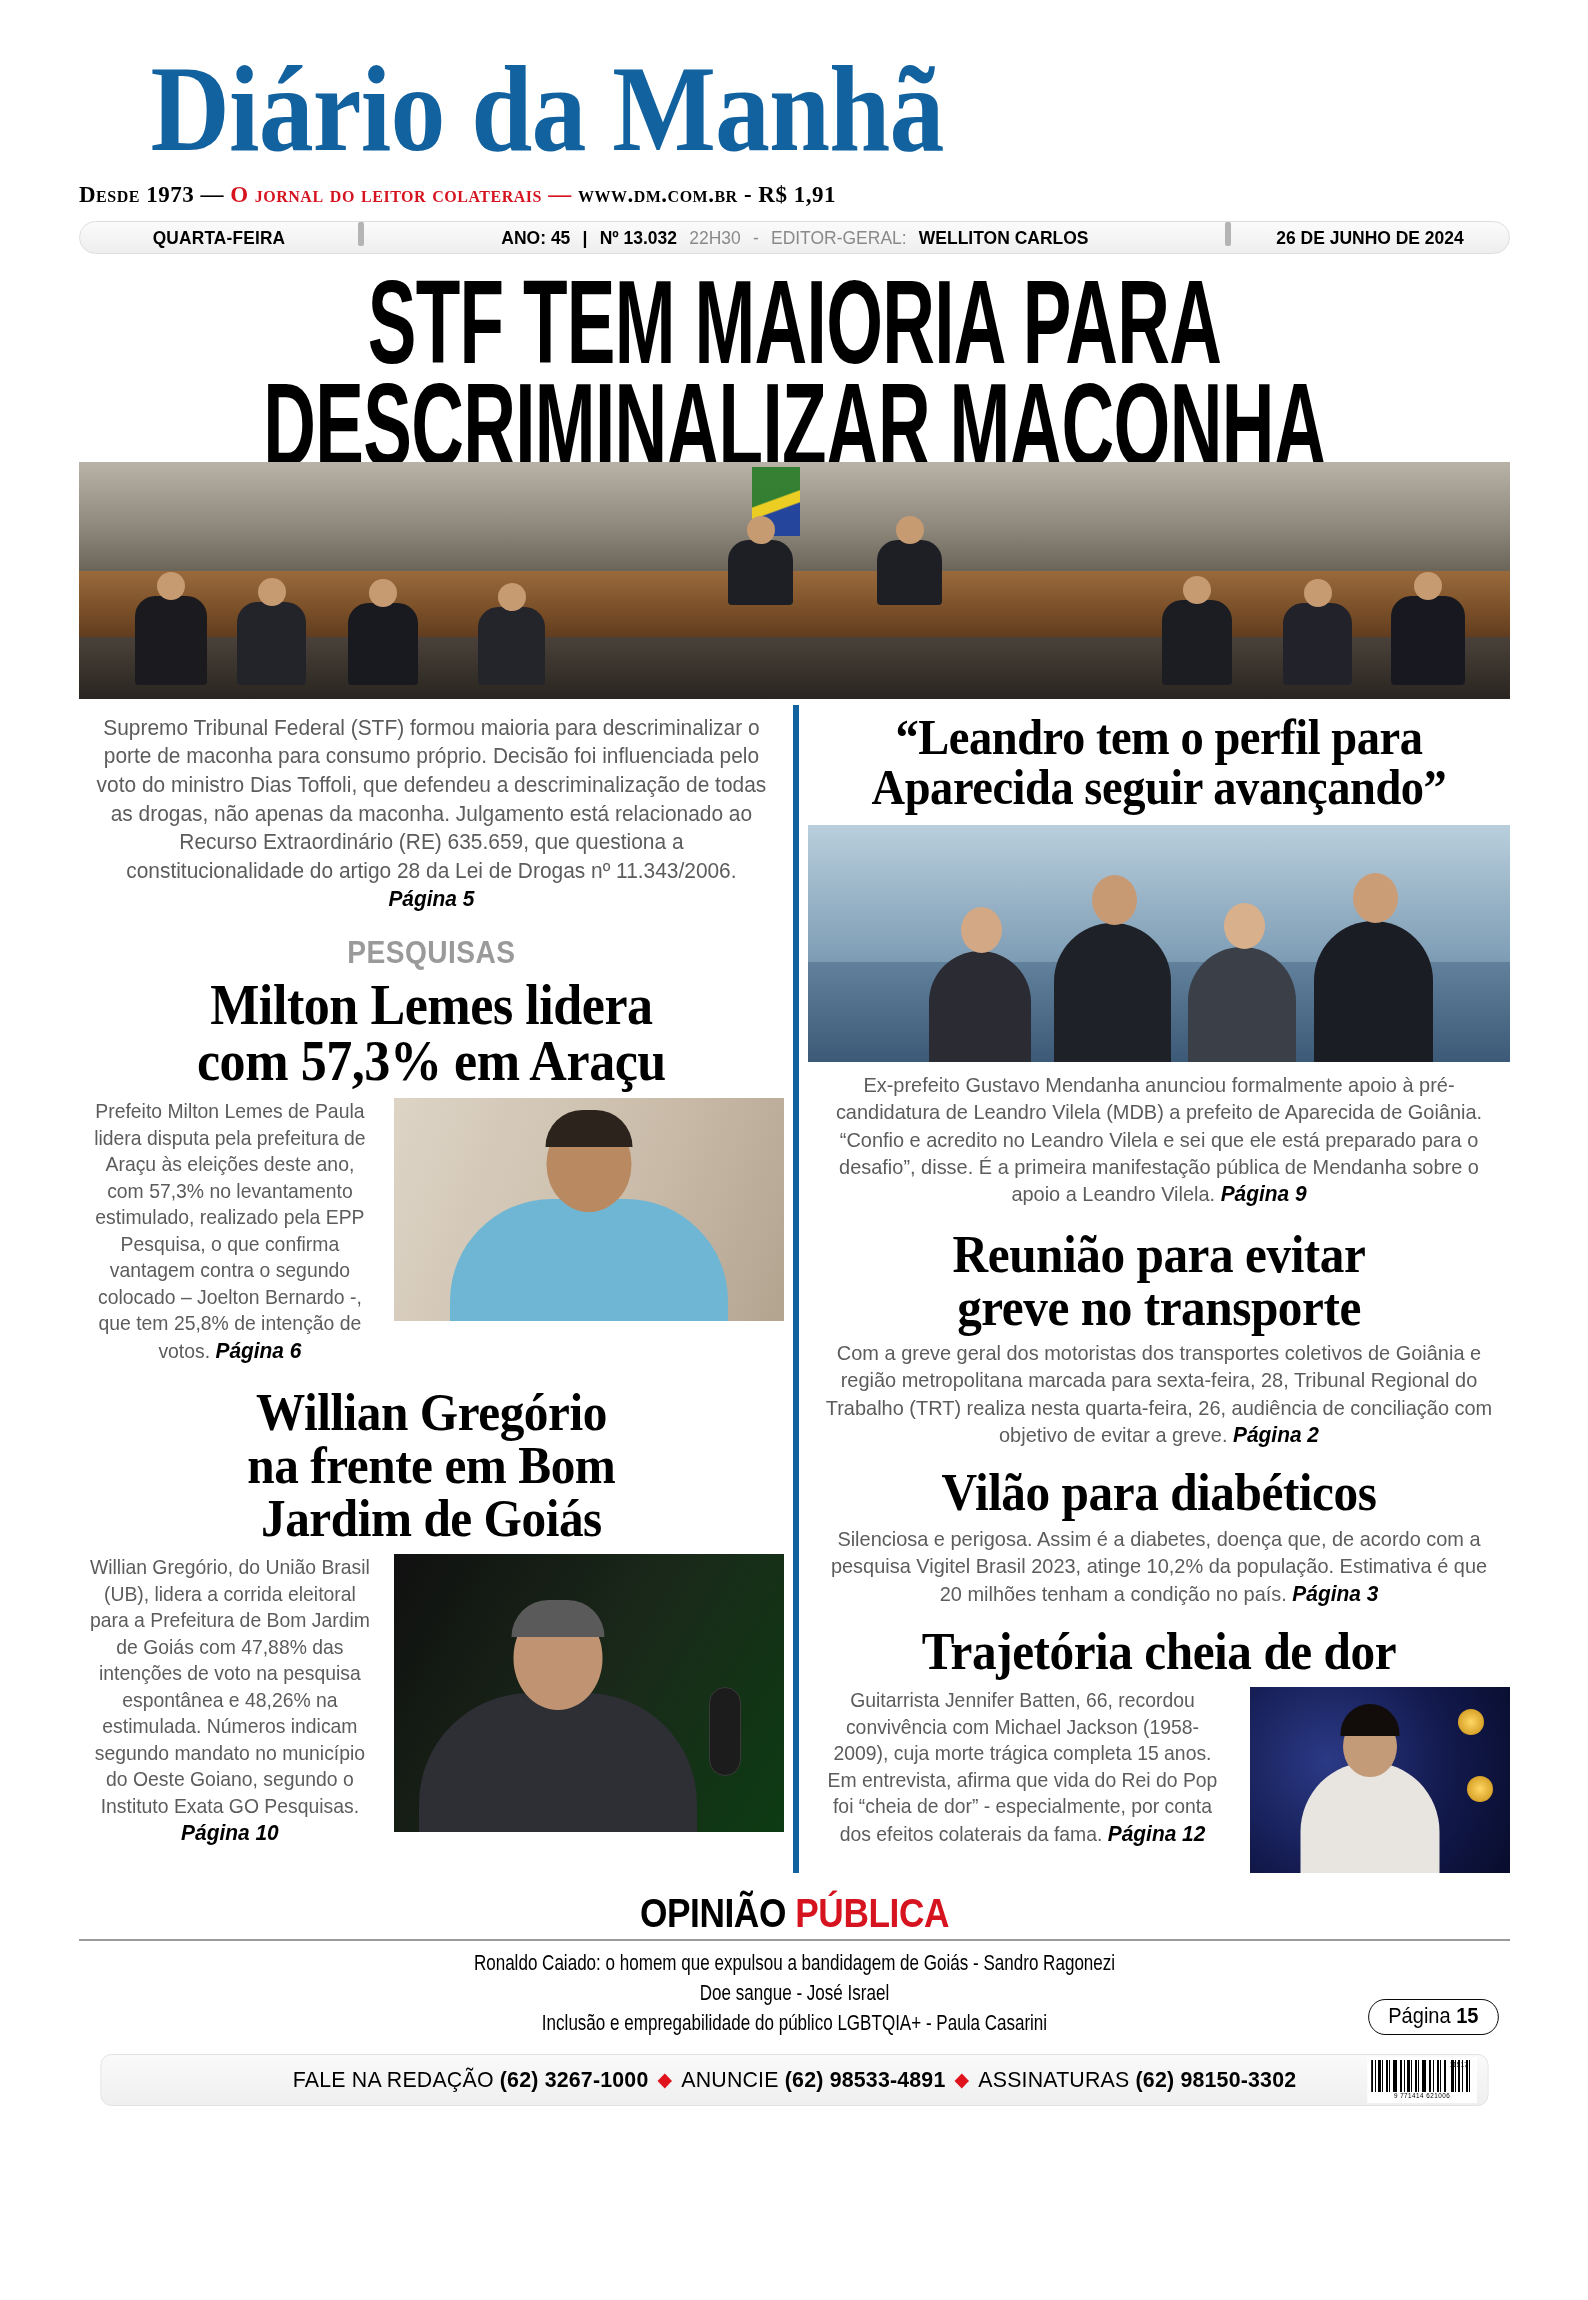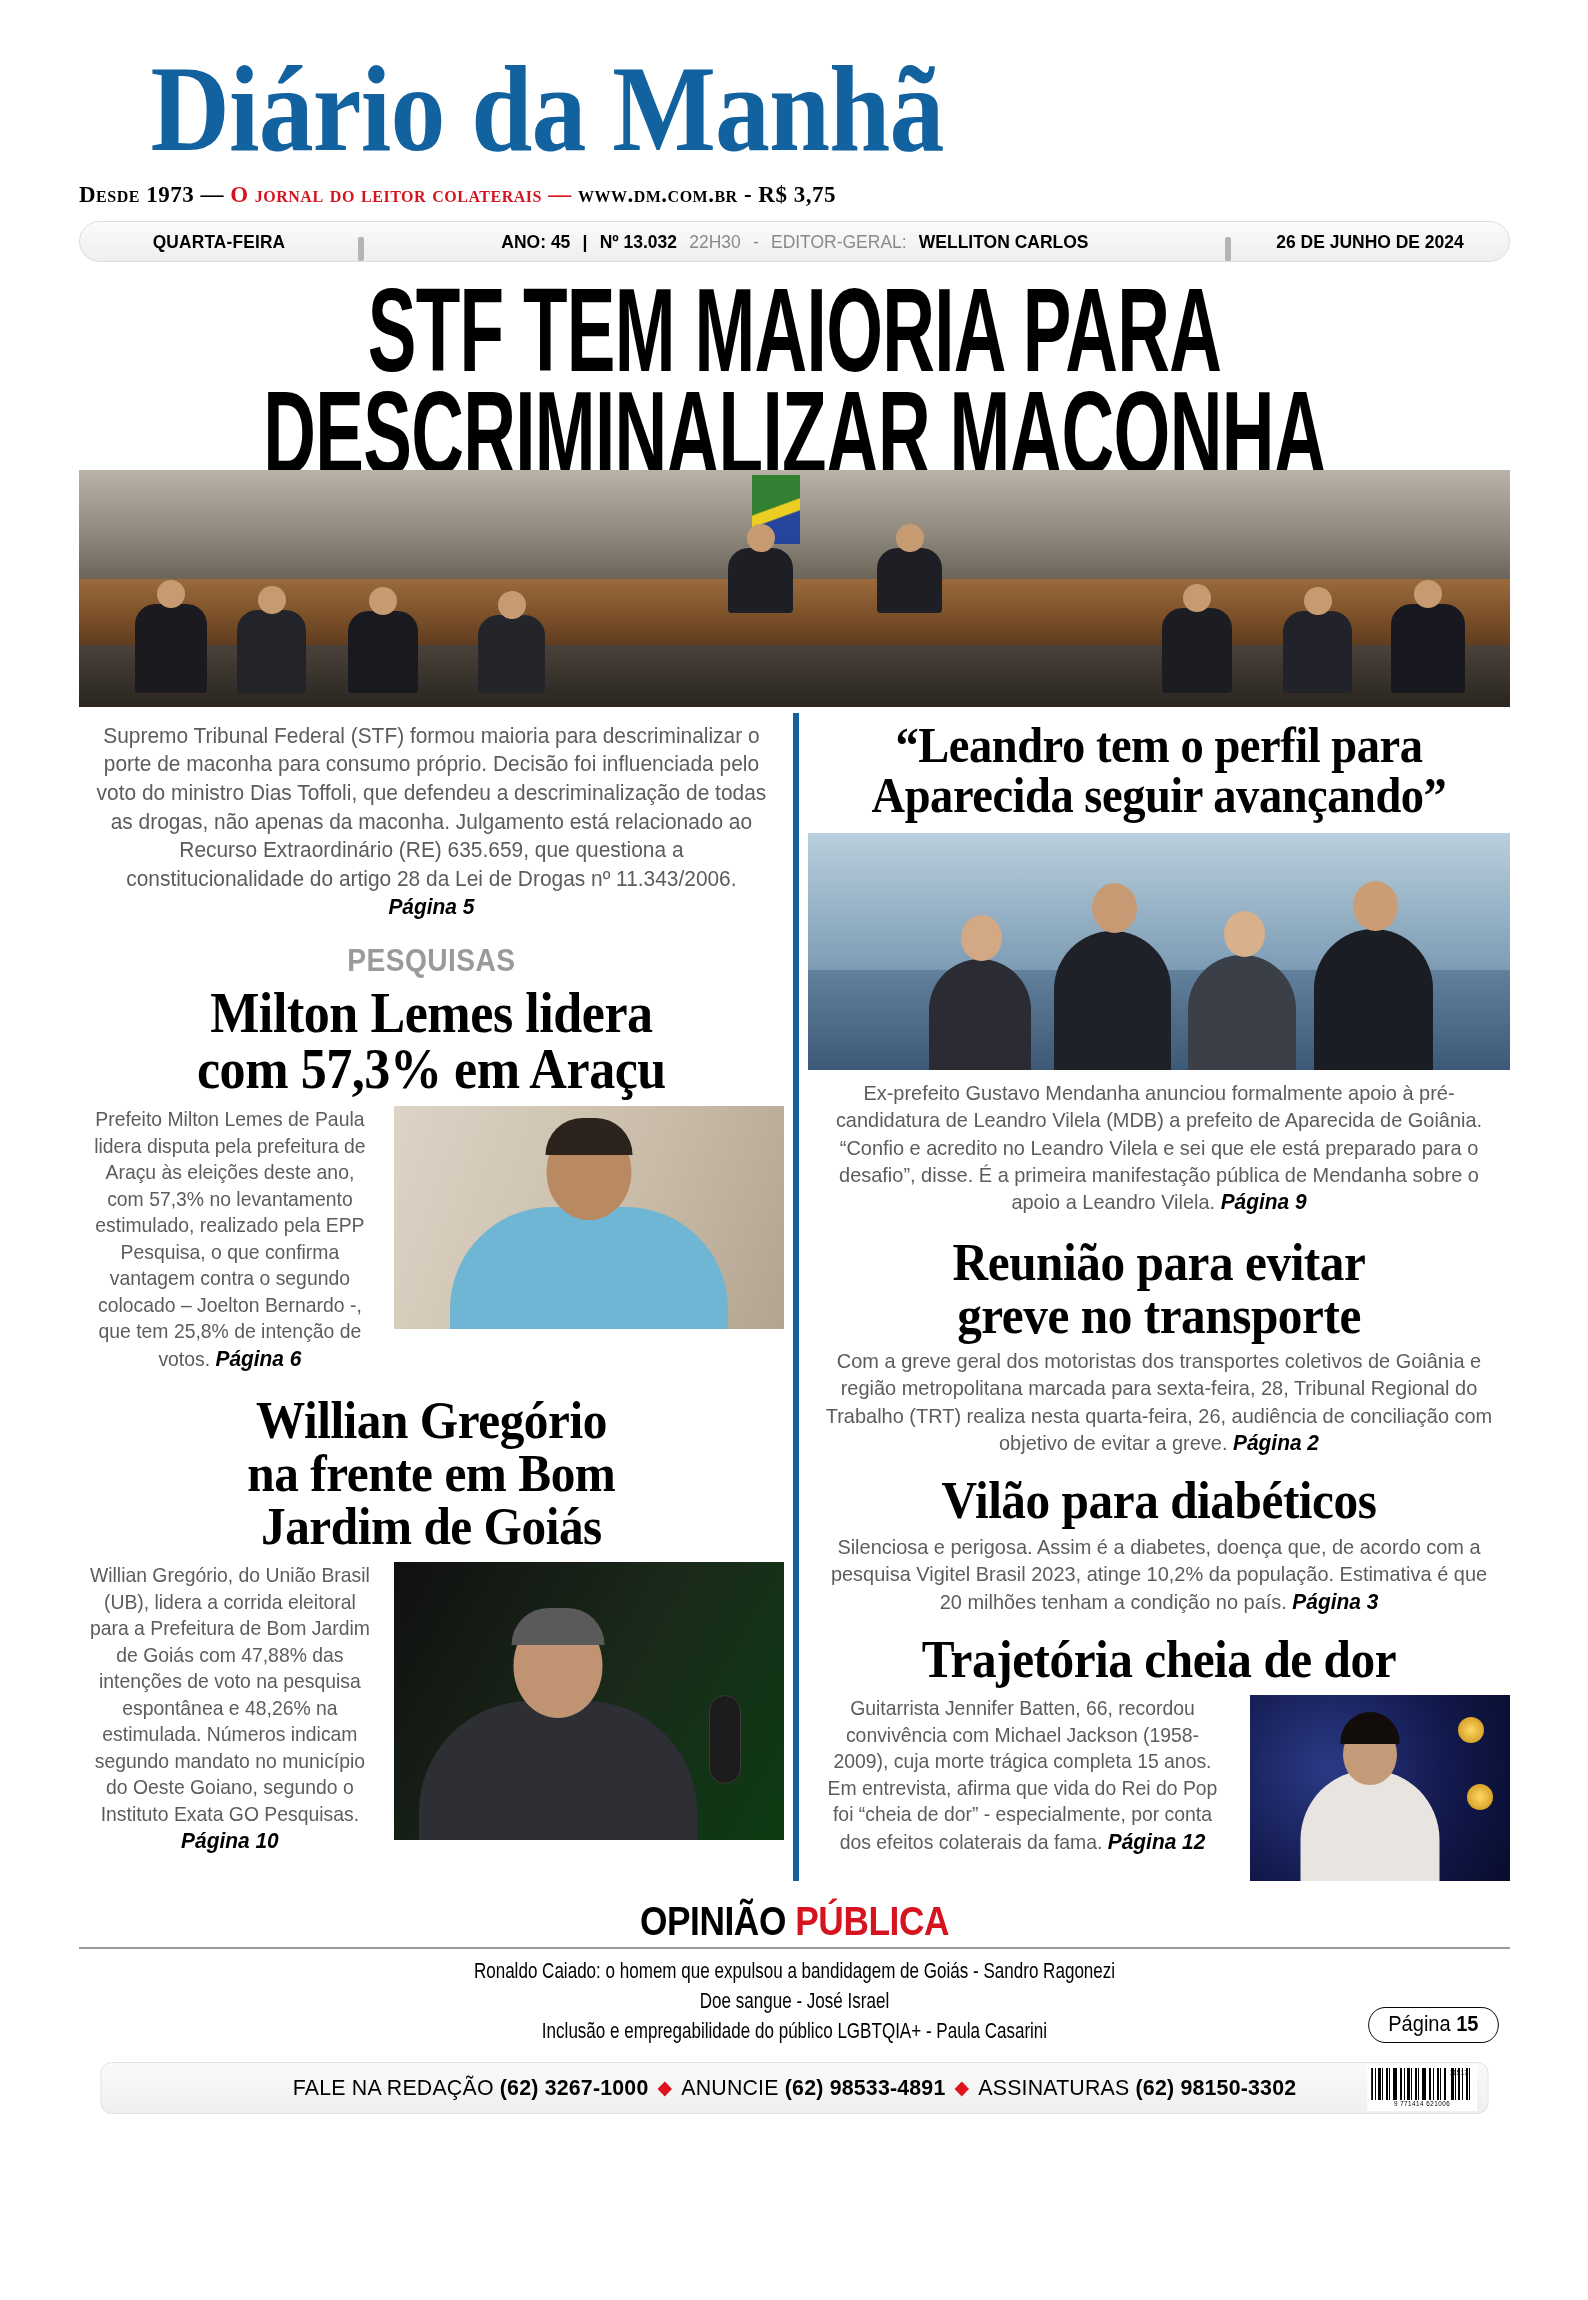--- a/index.html
+++ b/index.html
@@ -30,26 +30,26 @@
     letter-spacing: 0.5px;
     margin-top: 15px;
     white-space: nowrap;
   }
   .tagline .sc { font-variant: small-caps; }
   .tagline .red { color: #d61420; }
 
   
   .infobar {
     margin-top: 13px;
-    height: 41px;
+    height: 33px;
     border-radius: 20.4px;
     background: linear-gradient(#fbfbfb, #eeeeee);
     border: 0.9px solid #dedede;
     display: flex;
-    align-items: flex-end;
+    align-items: flex-start;
     font-size: 18.6px;
     position: relative;
   }
   .infobar .seg { display: flex; align-items: center; height: 100%; }
   .ib-weekday {
     width: 278px; justify-content: center;
     font-weight: bold; letter-spacing: 0.2px;
     transform: scaleX(0.93);
   }
   .ib-div { width: 5.6px; height: 24px; background: #b4b4b4; border-radius: 1.9px; }
@@ -244,21 +244,21 @@
 <body>
 
 <div class="page">
 
   <div class="masthead">
     <div class="masthead-title">Diário da Manhã</div>
     <div class="tagline">
       <span class="sc">Desde 1973 —</span>
       <span class="sc red">O jornal do leitor colaterais —</span>
       <span class="sc">www.dm.com.br</span>
-      <span class="sc">- R$ 3,75</span>
+      <span class="sc">- R$ 1,91</span>
     </div>
   </div>
 
   <div class="infobar">
     <div class="seg ib-weekday">QUARTA-FEIRA</div>
     <div class="ib-div"></div>
     <div class="seg ib-mid">
       <span class="b">ANO: 45</span>
       <span class="b">|</span>
       <span class="b">Nº 13.032</span>

